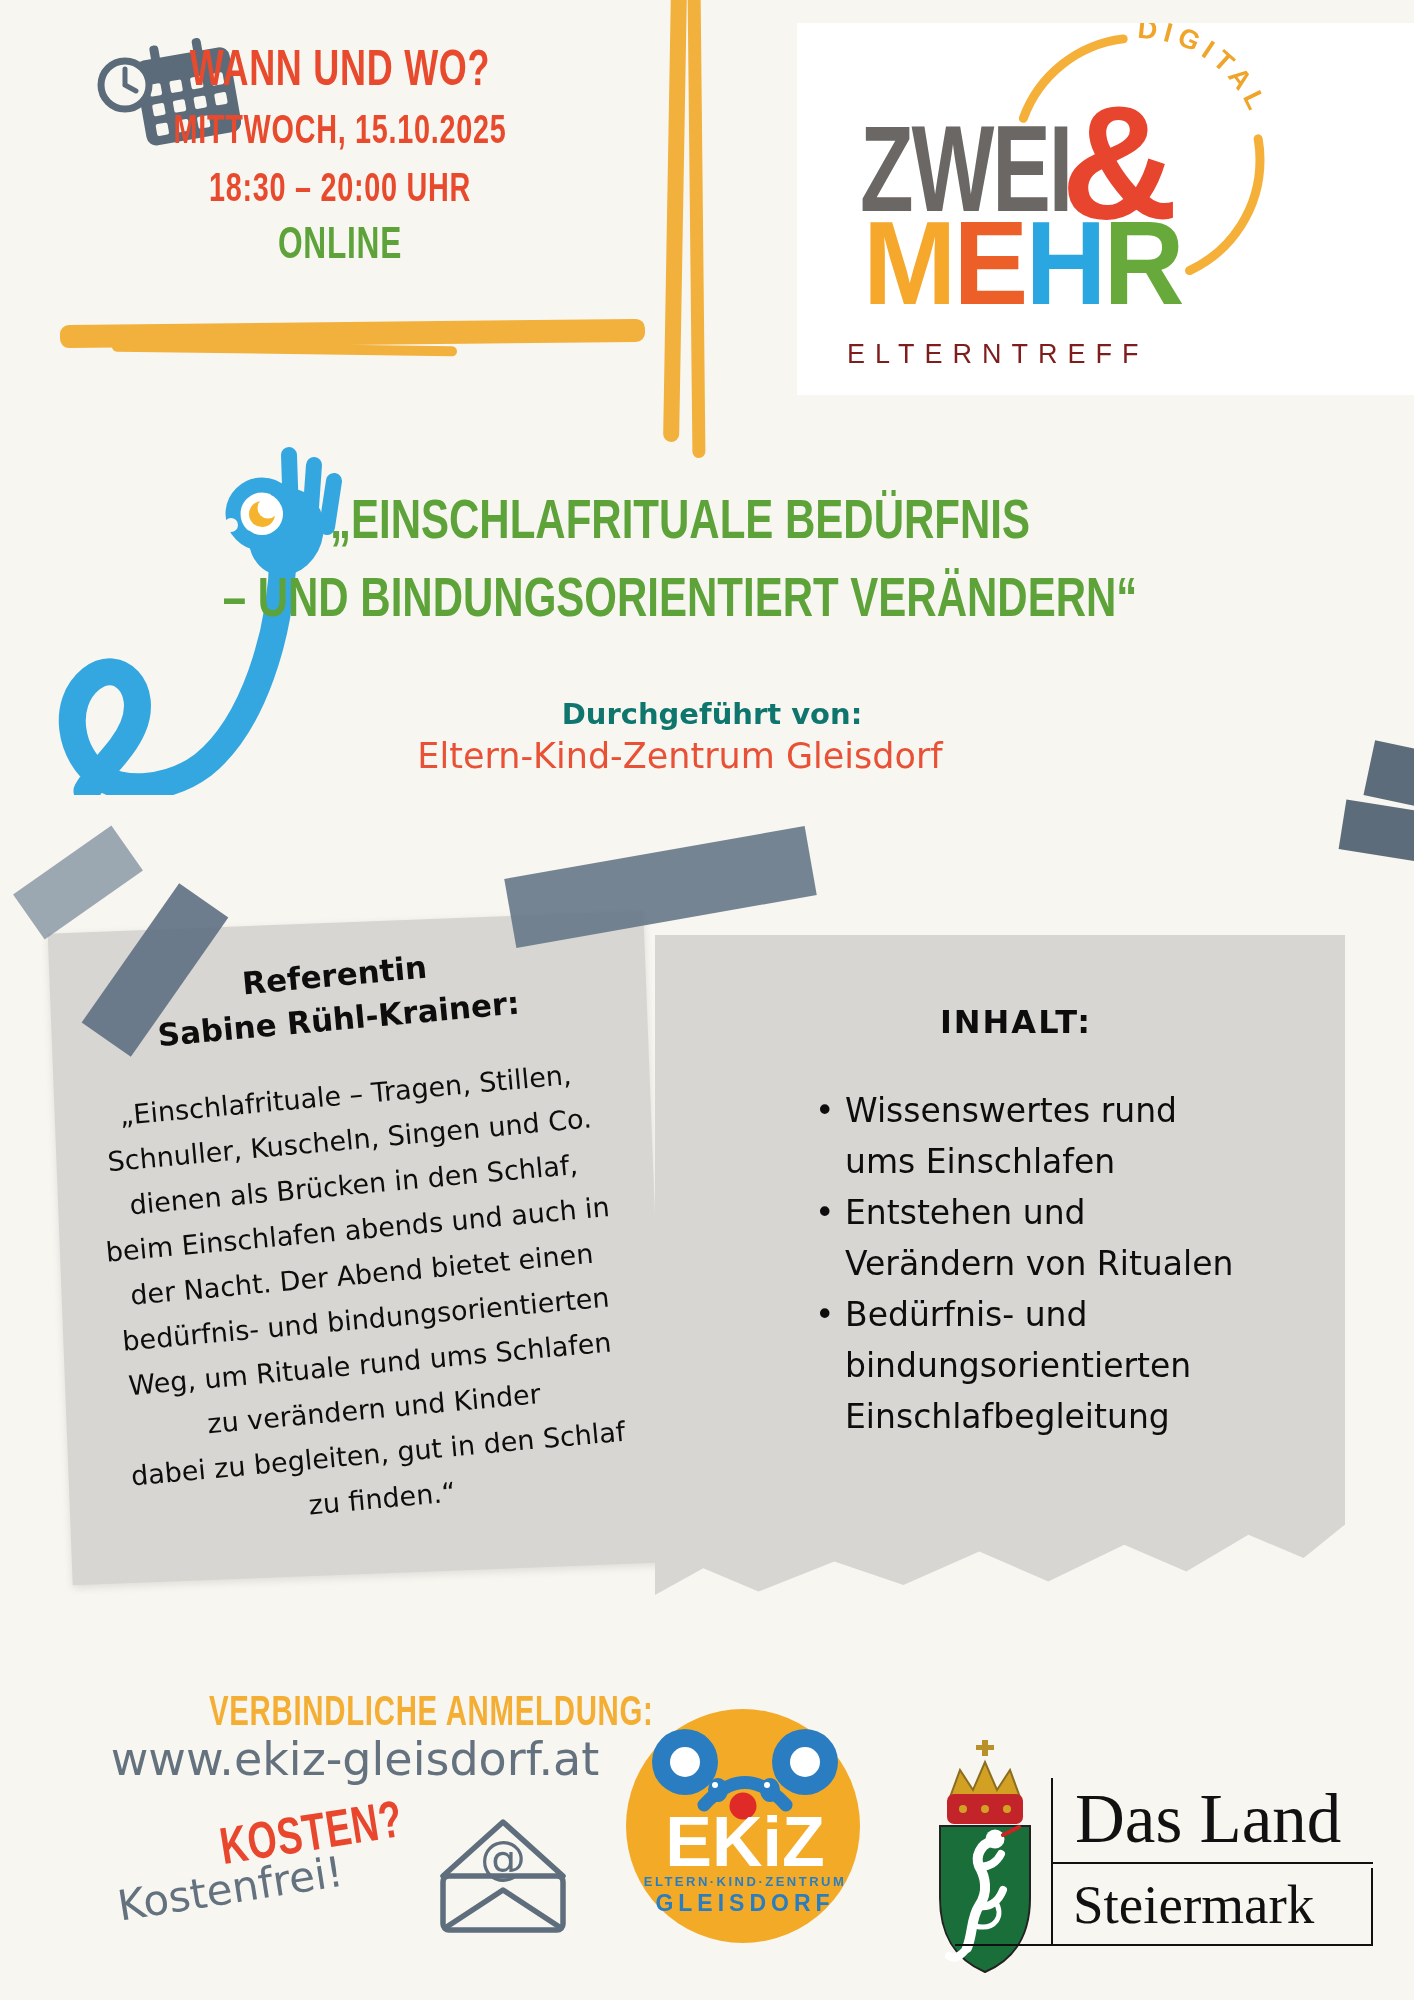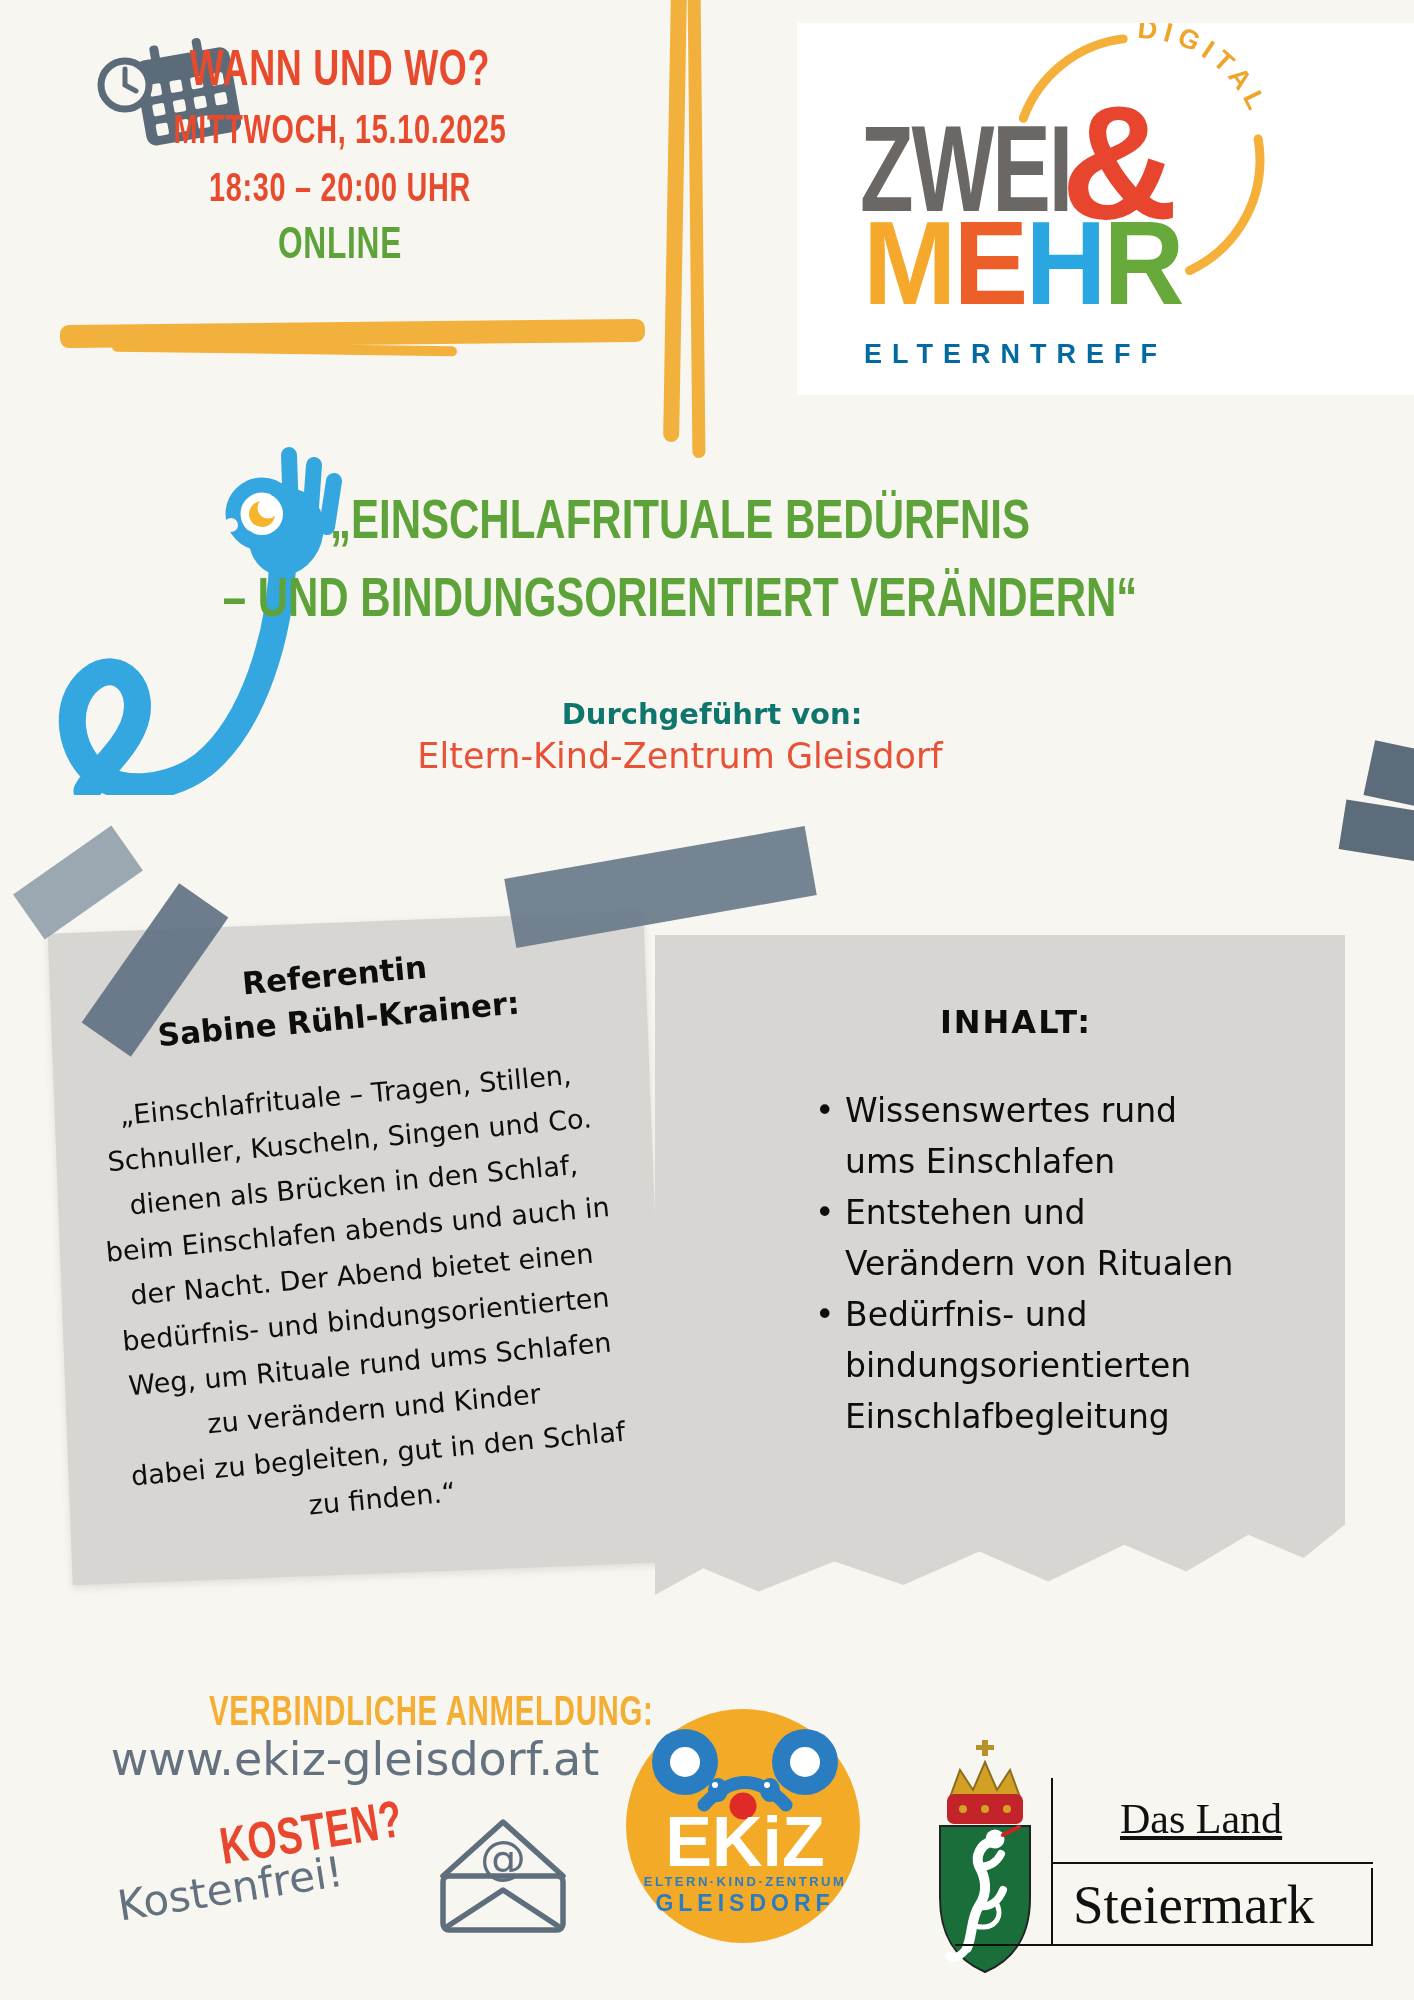--- a/index.html
+++ b/index.html
@@ -19,22 +19,22 @@
   .ystroke{background:#f2b13c;border-radius:9px;}
   
   #logo-box{left:797px;top:23px;width:617px;height:372px;background:#ffffff;}
   .logo-word{position:absolute;font-weight:800;line-height:1;white-space:nowrap;}
   #logo-zwei{left:63px;top:85px;font-size:122px;letter-spacing:-3px;color:#6b6764;
              transform:scaleX(.72);transform-origin:left center;}
   #logo-amp{left:264px;top:58px;font-size:162px;color:#e8452f;}
   #logo-mehr{left:66px;top:181px;font-size:118px;letter-spacing:-3px;
              transform:scaleX(.95);transform-origin:left center;}
   .m-m{color:#f5a82c}.m-e{color:#ec5f28}.m-h{color:#2aa7e0}.m-r{color:#68a93b}
-  #logo-sub{left:50px;top:316px;width:320px;text-align:right;color:#0369a1;
-            font-weight:700;font-size:27px;letter-spacing:10px;}
+  #logo-sub{left:50px;top:316px;width:320px;text-align:left;color:#7f1d1d;
+            font-weight:400;font-size:27px;letter-spacing:10px;}
   
   #title-block{left:60px;top:480px;width:1240px;}
   .title-line{color:#5da33a;font-size:56px;line-height:78px;font-weight:800;letter-spacing:0px;}
   
   #org-label{left:60px;top:697px;width:1240px;color:#0f766e;font-size:29px;font-weight:700;padding-left:32px;}
   #org-name{left:60px;top:736px;width:1240px;color:#e85135;font-size:35px;}
   
   .note{background:#d8d6d2;box-shadow:0 3px 8px rgba(0,0,0,.10);}
   #note-left{left:60px;top:922px;width:596px;height:652px;transform:rotate(-2.2deg);}
   #note-left-inner{position:absolute;left:16px;top:0;width:564px;transform:rotate(-3deg);
@@ -237,16 +237,16 @@
     </g>
     <circle cx="62" cy="101" r="9.5" fill="#ffffff"></circle>
     <path d="M 70,97 L 86,89" stroke="#d02423" stroke-width="4" stroke-linecap="round"></path>
   </svg>
 
   <div class="abs landline" style="left:1051px;top:1778px;width:2px;height:86px;"></div>
   <div class="abs landline" style="left:1051px;top:1862px;width:322px;height:2px;"></div>
   <div class="abs landline" style="left:1051px;top:1864px;width:2px;height:82px;"></div>
   <div class="abs landline" style="left:1371px;top:1868px;width:2px;height:78px;"></div>
   <div class="abs landline" style="left:955px;top:1944px;width:418px;height:2px;"></div>
-  <div class="abs serif" style="left:1120px;top:1788px;font-size:42px;line-height:62px;text-decoration:underline;">Das Land</div>
+  <div class="abs serif" style="left:1075px;top:1788px;font-size:69px;line-height:62px;">Das Land</div>
   <div class="abs serif" style="left:1073px;top:1874px;font-size:55px;line-height:62px;">Steiermark</div>
 
 </div>
 
 </body></html>

